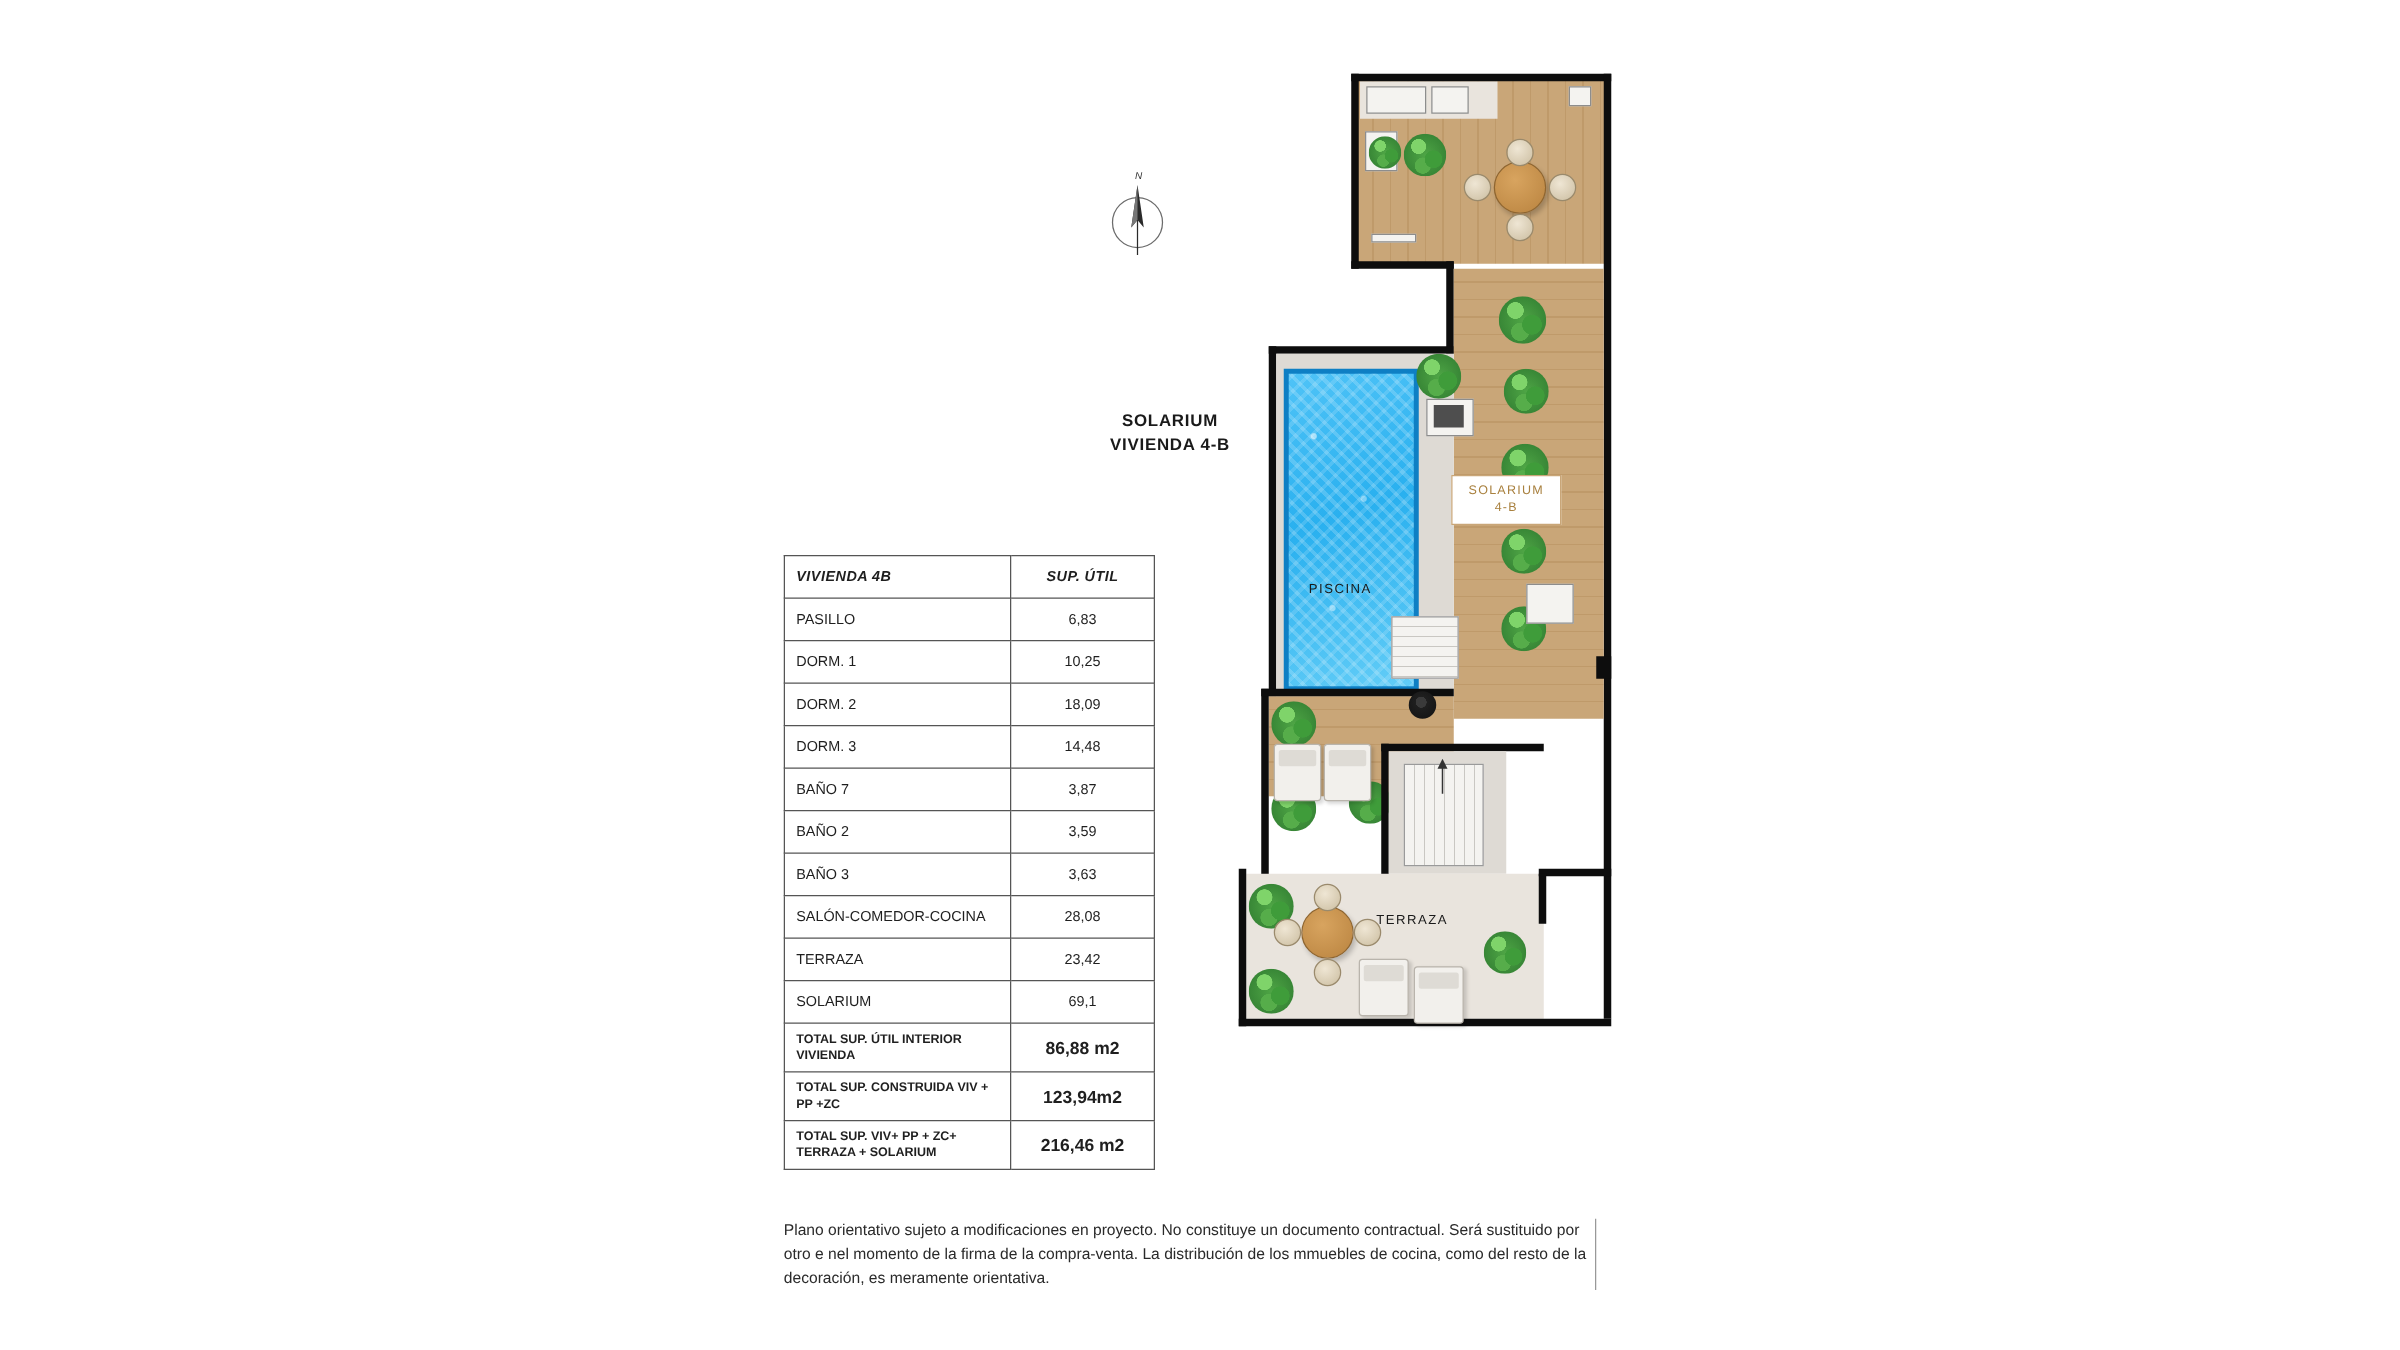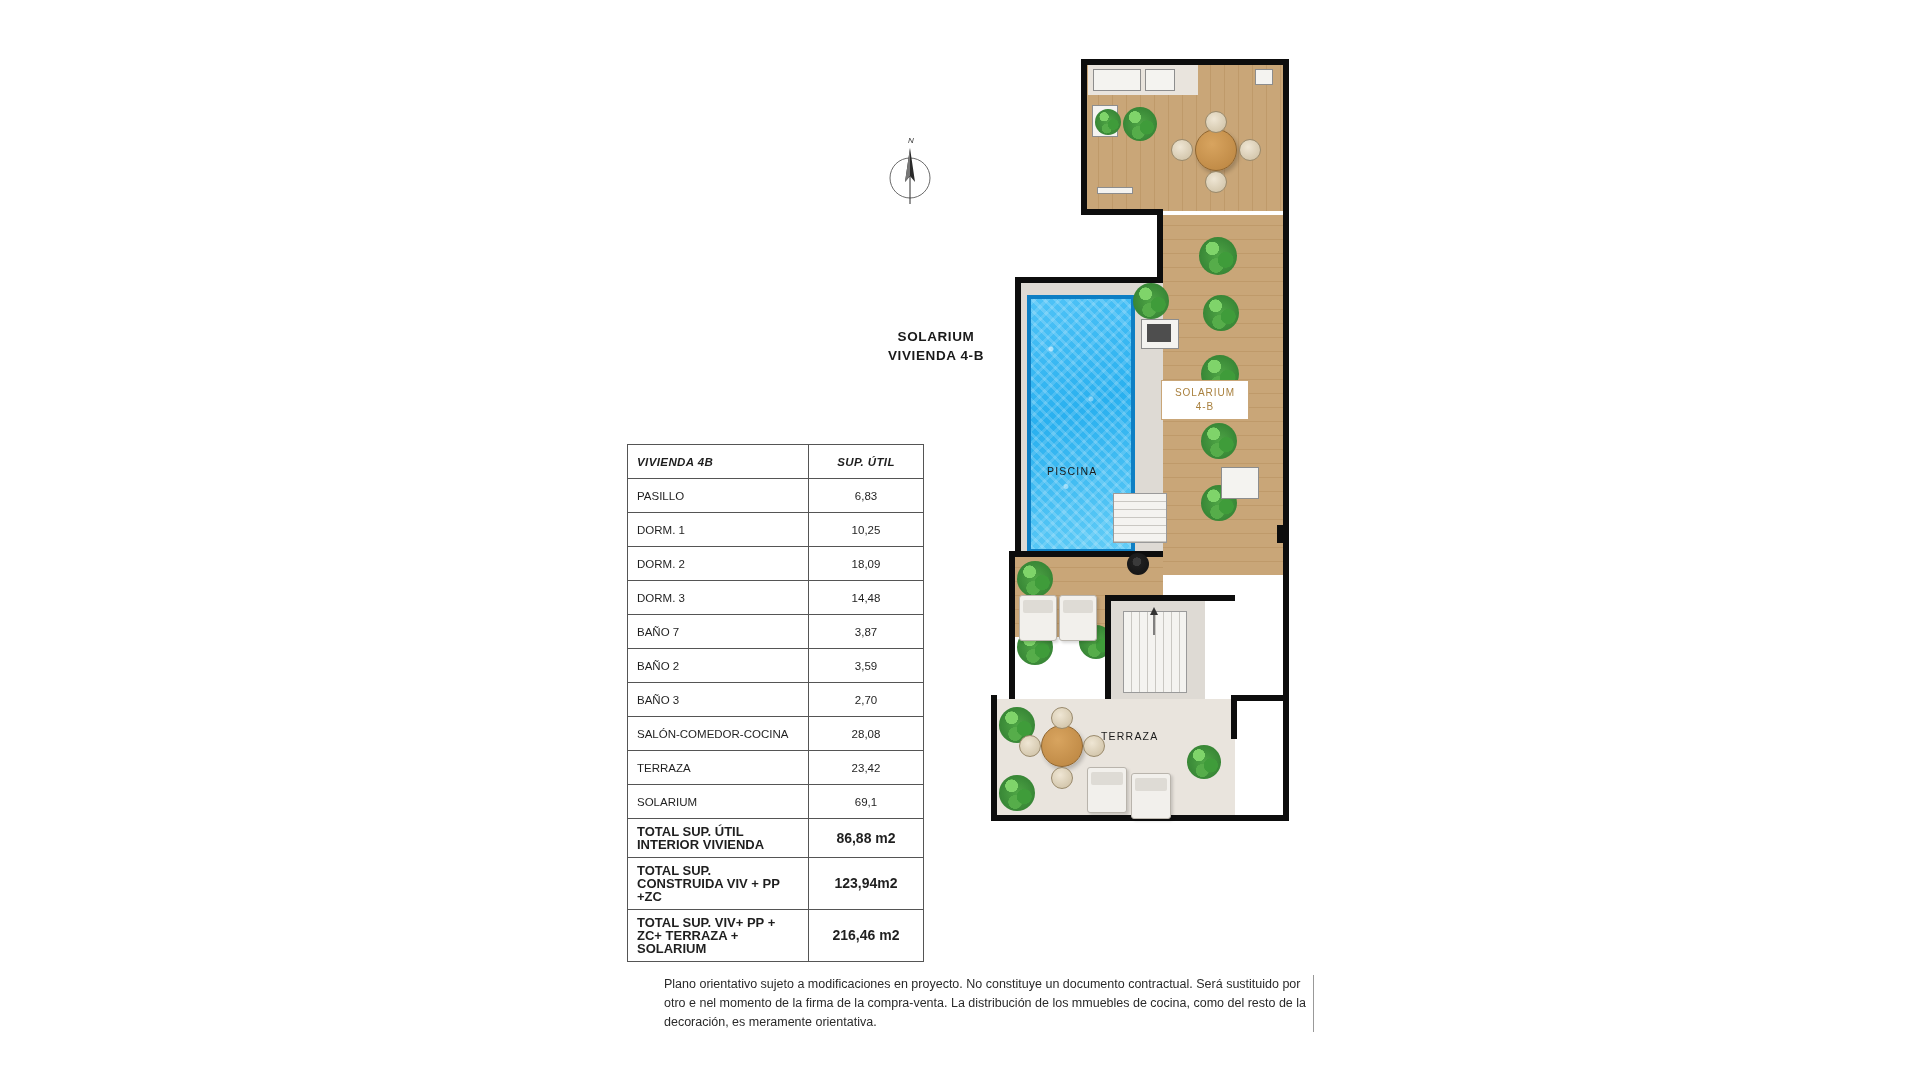--- a/index.html
+++ b/index.html
@@ -76,40 +76,39 @@
     text-align: center;
     width: 96px;
   }
   table.areas tr.head td {
     font-weight: bold;
     letter-spacing: 0.4px;
     font-style: italic;
   }
   table.areas tr.total td {
     font-weight: bold;
-    font-size: 13px;
+    font-size: 10px;
     line-height: 13px;
   }
   table.areas tr.total td.val {
     font-size: 14px;
   }
 
   
   .disclaimer {
     position: absolute;
     left: 627px;
     top: 975px;
     width: 650px;
     font-size: 12.5px;
     line-height: 19px;
     color: #2a2a2a;
     border-right: 1px solid #999;
     padding-right: 4px;
     box-sizing: border-box;
-    margin-left: 37px;
   }
 
   
   .plan {
     position: absolute;
     left: 955px;
     top: 55px;
     width: 340px;
     height: 885px;
   }
@@ -292,21 +291,21 @@
         <tr>
           <td>BAÑO 7</td>
           <td class="val">3,87</td>
         </tr>
         <tr>
           <td>BAÑO 2</td>
           <td class="val">3,59</td>
         </tr>
         <tr>
           <td>BAÑO 3</td>
-          <td class="val">2,70</td>
+          <td class="val">3,63</td>
         </tr>
         <tr>
           <td>SALÓN-COMEDOR-COCINA</td>
           <td class="val">28,08</td>
         </tr>
         <tr>
           <td>TERRAZA</td>
           <td class="val">23,42</td>
         </tr>
         <tr>

